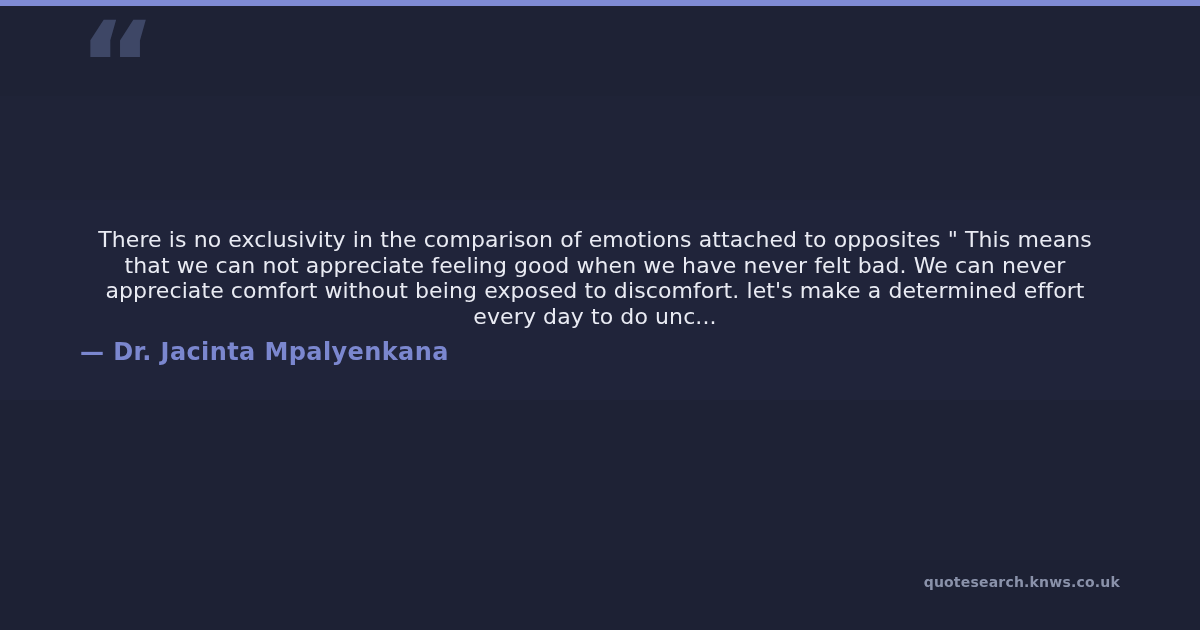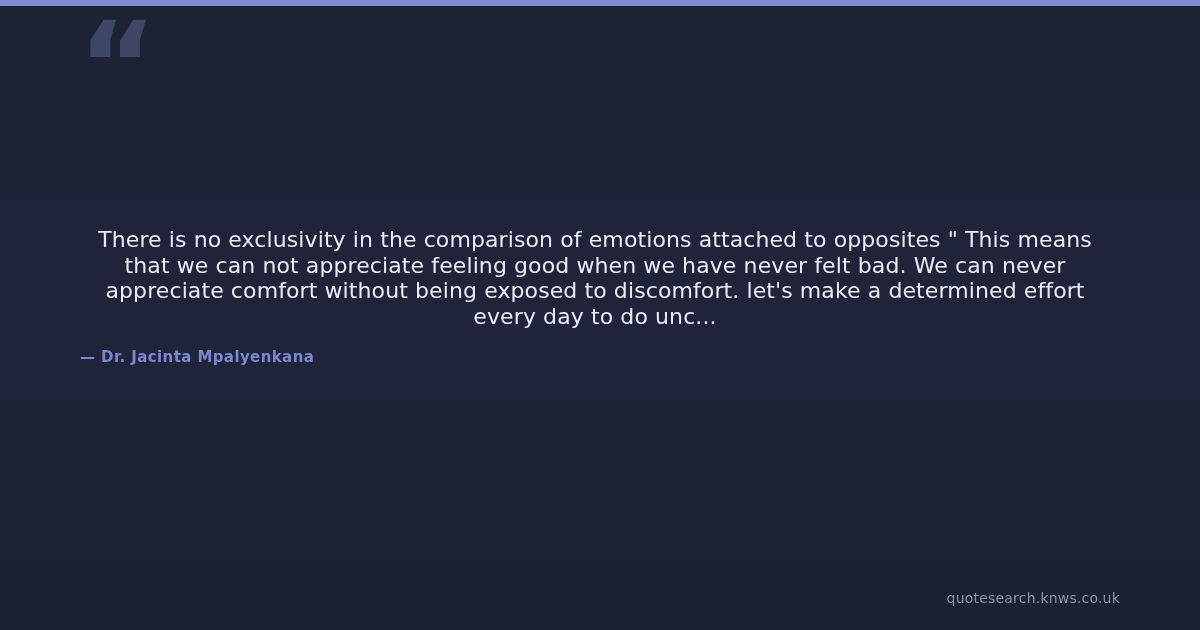--- a/index.html
+++ b/index.html
@@ -72,38 +72,38 @@
     line-height: 25.5px;
     font-weight: 400;
     letter-spacing: 0.1px;
     text-align: center;
   }
 
   
   .quote-author {
     position: absolute;
     left: 80px;
-    top: 348px;
+    top: 338px;
     color: #7b87cf;
-    font-size: 15px;
+    font-size: 24px;
     font-weight: 700;
     letter-spacing: 0.4px;
     white-space: nowrap;
   }
   .author-dash { display: inline; }
   .author-name { display: inline; }
 
   
   .watermark {
     position: absolute;
     right: 80px;
-    bottom: 24px;
+    bottom: 40px;
     color: #8a92aa;
     font-size: 14px;
-    font-weight: 400;
+    font-weight: 700;
     letter-spacing: 0.2px;
     text-align: right;
   }
 </style>
 </head>
 <body>
 
 <div class="quote-card">
 
   <div class="bg-band band-a"></div>

